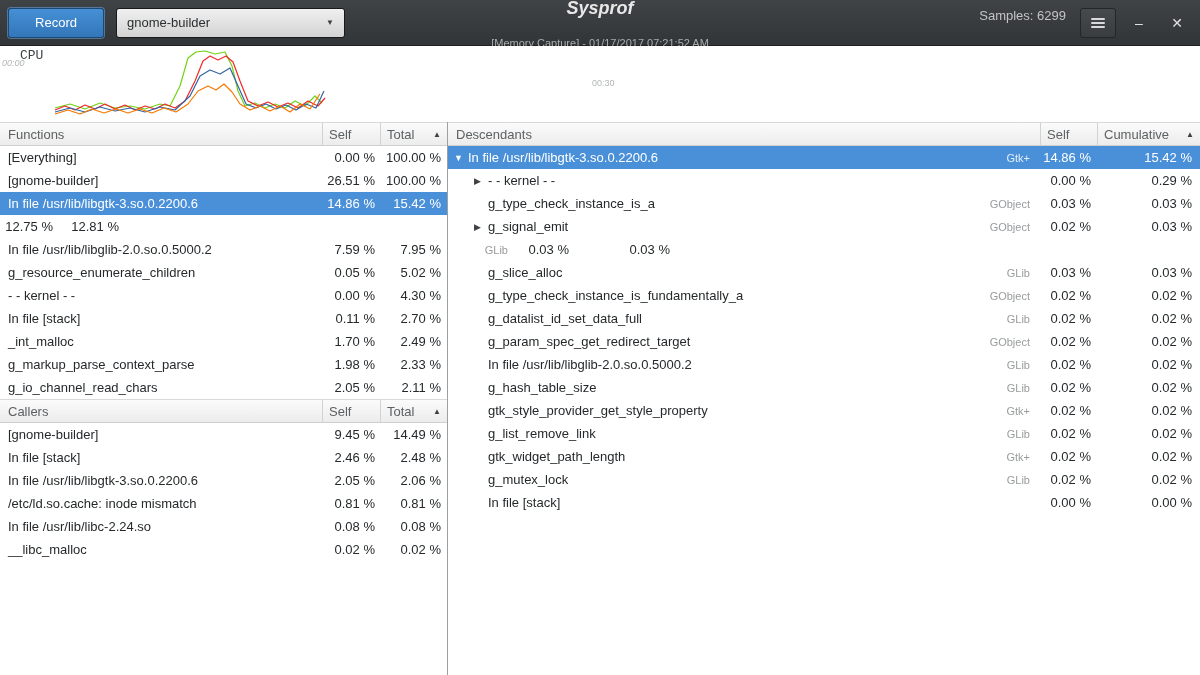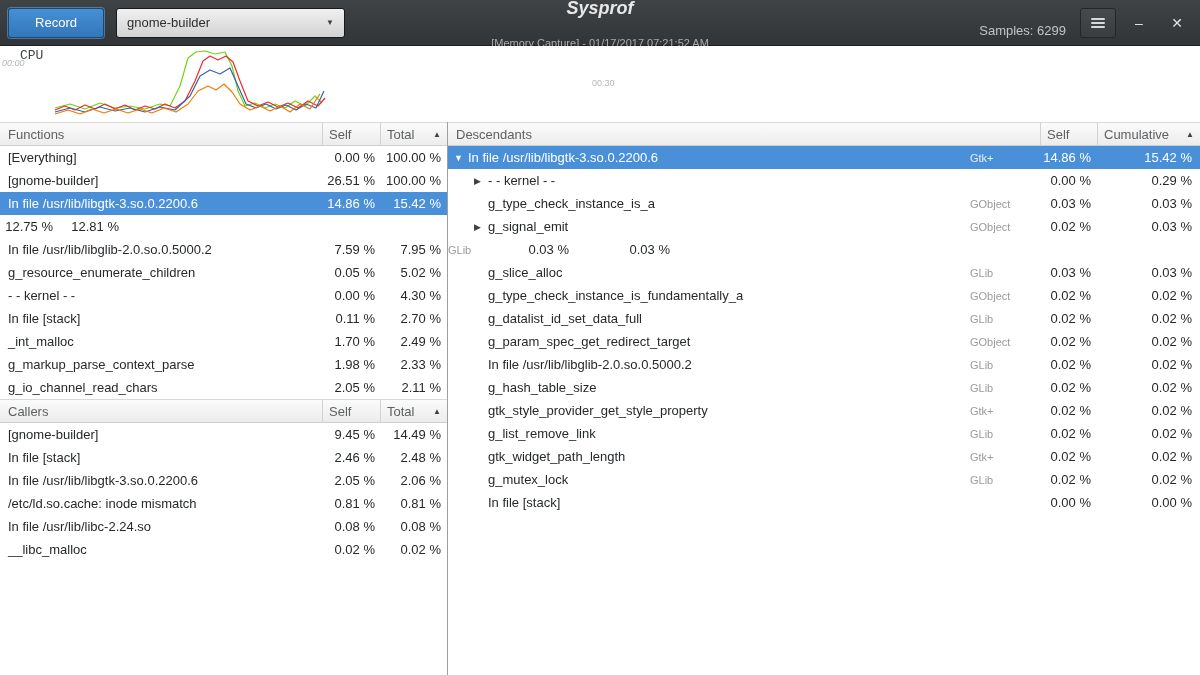--- a/index.html
+++ b/index.html
@@ -14,21 +14,21 @@
     border:1px solid #1a4a73; box-shadow:0 0 0 1px rgba(110,165,225,.55); border-radius:3px;
     color:#ffffff; font-size:13px; font-family:inherit; cursor:pointer; }
   .process-btn { height:30px; width:229px; margin-left:12px; background:linear-gradient(#f0f0f0,#d3d3d3);
     border:1px solid #17191b; border-radius:3px; color:#2b2e30; font-size:13px; font-family:inherit;
     display:flex; align-items:center; justify-content:space-between; padding:0 10px; cursor:pointer; }
   .process-btn .caret { font-size:8px; color:#3c3f41; }
   .title-block { position:absolute; left:50%; top:50%; transform:translate(-50%,-50%);
     text-align:center; pointer-events:none; }
   .title-block .title { font-size:18px; font-weight:bold; color:#e8e8e8;font-style:italic; }
   .title-block .subtitle { font-size:11px; color:#a9abac; margin-top:18px; }
-  .header-right { margin-left:auto; display:flex; align-items:flex-end; }
+  .header-right { margin-left:auto; display:flex; align-items:flex-start; }
   .samples { font-size:13px; color:#c2c4c5; margin-right:14px; }
   .menu-btn { width:36px; height:30px; background:linear-gradient(#474a4c,#3a3d3f);
     border:1px solid #232628; border-radius:3px; display:flex; align-items:center; justify-content:center; cursor:pointer; }
   .menu-icon { display:inline-block; width:14px; }
   .menu-icon i { display:block; height:2px; background:#d8d9da; margin:2px 0; border-radius:1px; }
   .win-btn { width:30px; height:30px; background:transparent; border:none; color:#e0e1e2;
     font-size:14px; font-family:inherit; cursor:pointer; margin-left:8px; }
 
   
   .cpu-area { flex:0 0 76px; height:76px; position:relative; background:#ffffff; }
@@ -52,21 +52,21 @@
   .h-total  { width:67px; justify-content:space-between; }
   .h-self-r { width:57px; }
   .h-cum    { width:103px; justify-content:space-between; }
   .sort-arrow { font-size:8px; color:#3c4042; margin-left:4px; }
 
   .trow { flex:0 0 23px; height:23px; display:flex; align-items:center; font-size:13px; color:#25292b; background:#fff; }
   .trow.selected { background:#4a90d9; color:#ffffff; }
   .c-name { flex:1; padding-left:8px; white-space:nowrap; overflow:hidden; display:flex; align-items:center; }
   .c-self  { width:58px; text-align:right; padding-right:5px; }
   .c-total { width:67px; text-align:right; padding-right:6px; }
-  .c-lib { width:70px; font-size:11px; color:#989b9d; padding-right:10px; flex:0 0 70px; }
+  .c-lib { width:70px; text-align:right; font-size:11px; color:#989b9d; padding-right:10px; flex:0 0 70px; }
   .trow.selected .c-lib { color:rgba(255,255,255,.85); }
   .c-self-r { width:57px; text-align:right; padding-right:6px; flex:0 0 57px; }
   .c-cum    { width:103px; text-align:right; padding-right:8px; flex:0 0 103px; }
   .expander { display:inline-block; width:14px; font-size:9px; color:#3d4143; }
   .trow.selected .expander { color:#ffffff; }
 </style>
 </head>
 <body>
 
 <div class="app">

